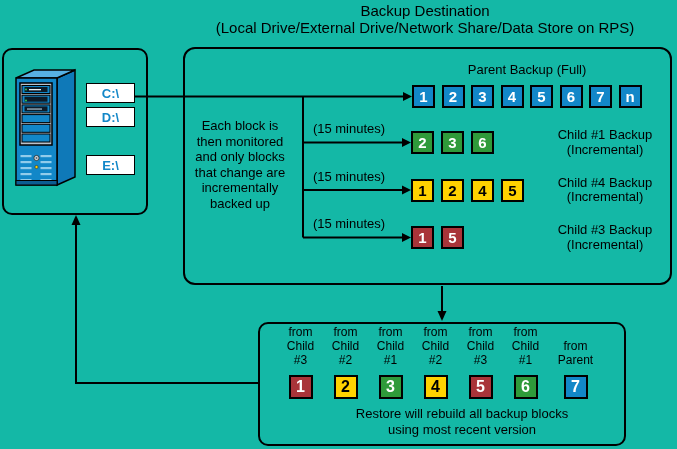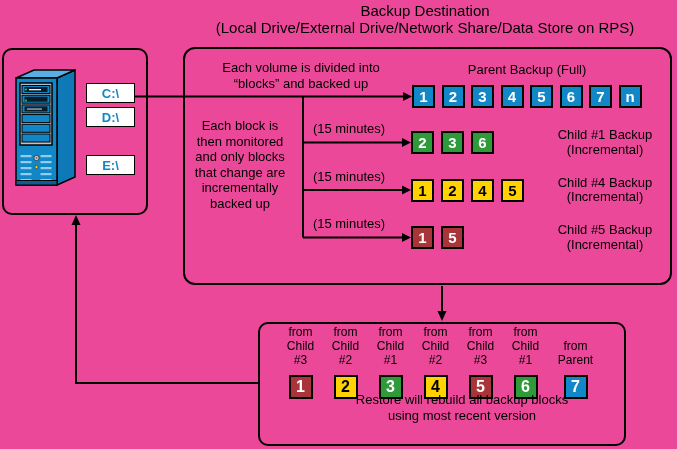--- a/index.html
+++ b/index.html
@@ -1,17 +1,17 @@
 <!DOCTYPE html>
 <html><head>
 <meta charset="utf-8">
 <style>
   html,body{margin:0;padding:0;background:#fff;}
   .canvas{
-    position:relative;width:677px;height:449px;background:#ec4899;
+    position:relative;width:677px;height:449px;background:#14b8a6;
     font-family:"Liberation Sans",sans-serif;color:#000;overflow:hidden;
   }
   .abs{position:absolute;}
   .pre{white-space:pre-line;}
   
   .group-box{position:absolute;border:2px solid #000;background:transparent;box-sizing:border-box;}
   #server-box{left:2px;top:48px;width:146px;height:167px;border-radius:10px;}
   #backup-box{left:183px;top:47px;width:489px;height:238px;border-radius:12px;}
   #restore-box{left:258px;top:322px;width:368px;height:124px;border-radius:10px;}
   
@@ -38,21 +38,21 @@
     font-size:13px;font-weight:bold;
   }
   
   #restore-columns{left:278px;top:327px;display:flex;position:absolute;}
   .restore-col{width:45px;display:flex;flex-direction:column;align-items:center;}
   .col-header{
     height:40px;display:flex;flex-direction:column;justify-content:flex-end;
     text-align:center;font-size:12px;line-height:14px;white-space:pre-line;
   }
   .restore-col .block{margin-top:8px;}
-  #restore-caption{left:258px;top:392px;width:408px;}
+  #restore-caption{left:258px;top:406px;width:408px;}
   
   #connectors{position:absolute;left:0;top:0;z-index:6;pointer-events:none;}
   .layer{z-index:3;}
 </style>
 </head>
 <body>
 
 <div class="canvas">
 
   <div class="abs title pre">Backup Destination
@@ -108,22 +108,20 @@
     <circle cx="28.5" cy="103" r="0.9" fill="#5a6a75"></circle>
     <circle cx="28.5" cy="112" r="1.6" fill="#ffd200" stroke="#333" stroke-width="0.6"></circle>
 
     <rect x="8" y="125.5" width="41" height="4.5" fill="#0c5d92" stroke="#000" stroke-width="1"></rect>
   </svg>
 
   <div class="drive" style="top: 83px; color: rgb(18, 135, 200);">C:\</div>
   <div class="drive" style="top: 107px; color: rgb(18, 135, 200);">D:\</div>
   <div class="drive" style="top: 155px; color: rgb(18, 135, 200);">E:\</div>
 
-  <div class="abs note pre" id="volume-note">Each volume is divided into
-“blocks” and backed up</div>
   <div class="abs note" id="parent-label">Parent Backup (Full)</div>
   <div class="abs note pre" id="monitor-note">Each block is
 then monitored
 and only blocks
 that change are
 incrementally
 backed up</div>
 
   <div class="block-row" id="parent-blocks">
       <div class="block" style="width: 23px; height: 23px; background: rgb(18, 135, 200); color: rgb(255, 255, 255);">1</div>
@@ -152,21 +150,21 @@
         <div class="block" style="width: 23px; height: 23px; background: rgb(255, 210, 0); color: rgb(0, 0, 0);">4</div>
         <div class="block" style="width: 23px; height: 23px; background: rgb(255, 210, 0); color: rgb(0, 0, 0);">5</div>
       </div>
       <div class="child-label" style="top: 175.5px;">Child #4 Backup
 (Incremental)</div>
       <div class="interval-label" style="top: 216px;">(15 minutes)</div>
       <div class="block-row" style="left: 411px; top: 226px;">
         <div class="block" style="width: 23px; height: 23px; background: rgb(169, 52, 57); color: rgb(255, 255, 255);">1</div>
         <div class="block" style="width: 23px; height: 23px; background: rgb(169, 52, 57); color: rgb(255, 255, 255);">5</div>
       </div>
-      <div class="child-label" style="top: 223px;">Child #5 Backup
+      <div class="child-label" style="top: 223px;">Child #3 Backup
 (Incremental)</div>
     </div>
 
   <div id="restore-columns">
       <div class="restore-col">
         <div class="col-header">from
 Child
 #3</div>
         <div class="block" style="width: 24px; height: 24px; background: rgb(169, 52, 57); color: rgb(255, 255, 255); font-size: 16px;">1</div>
       </div>

